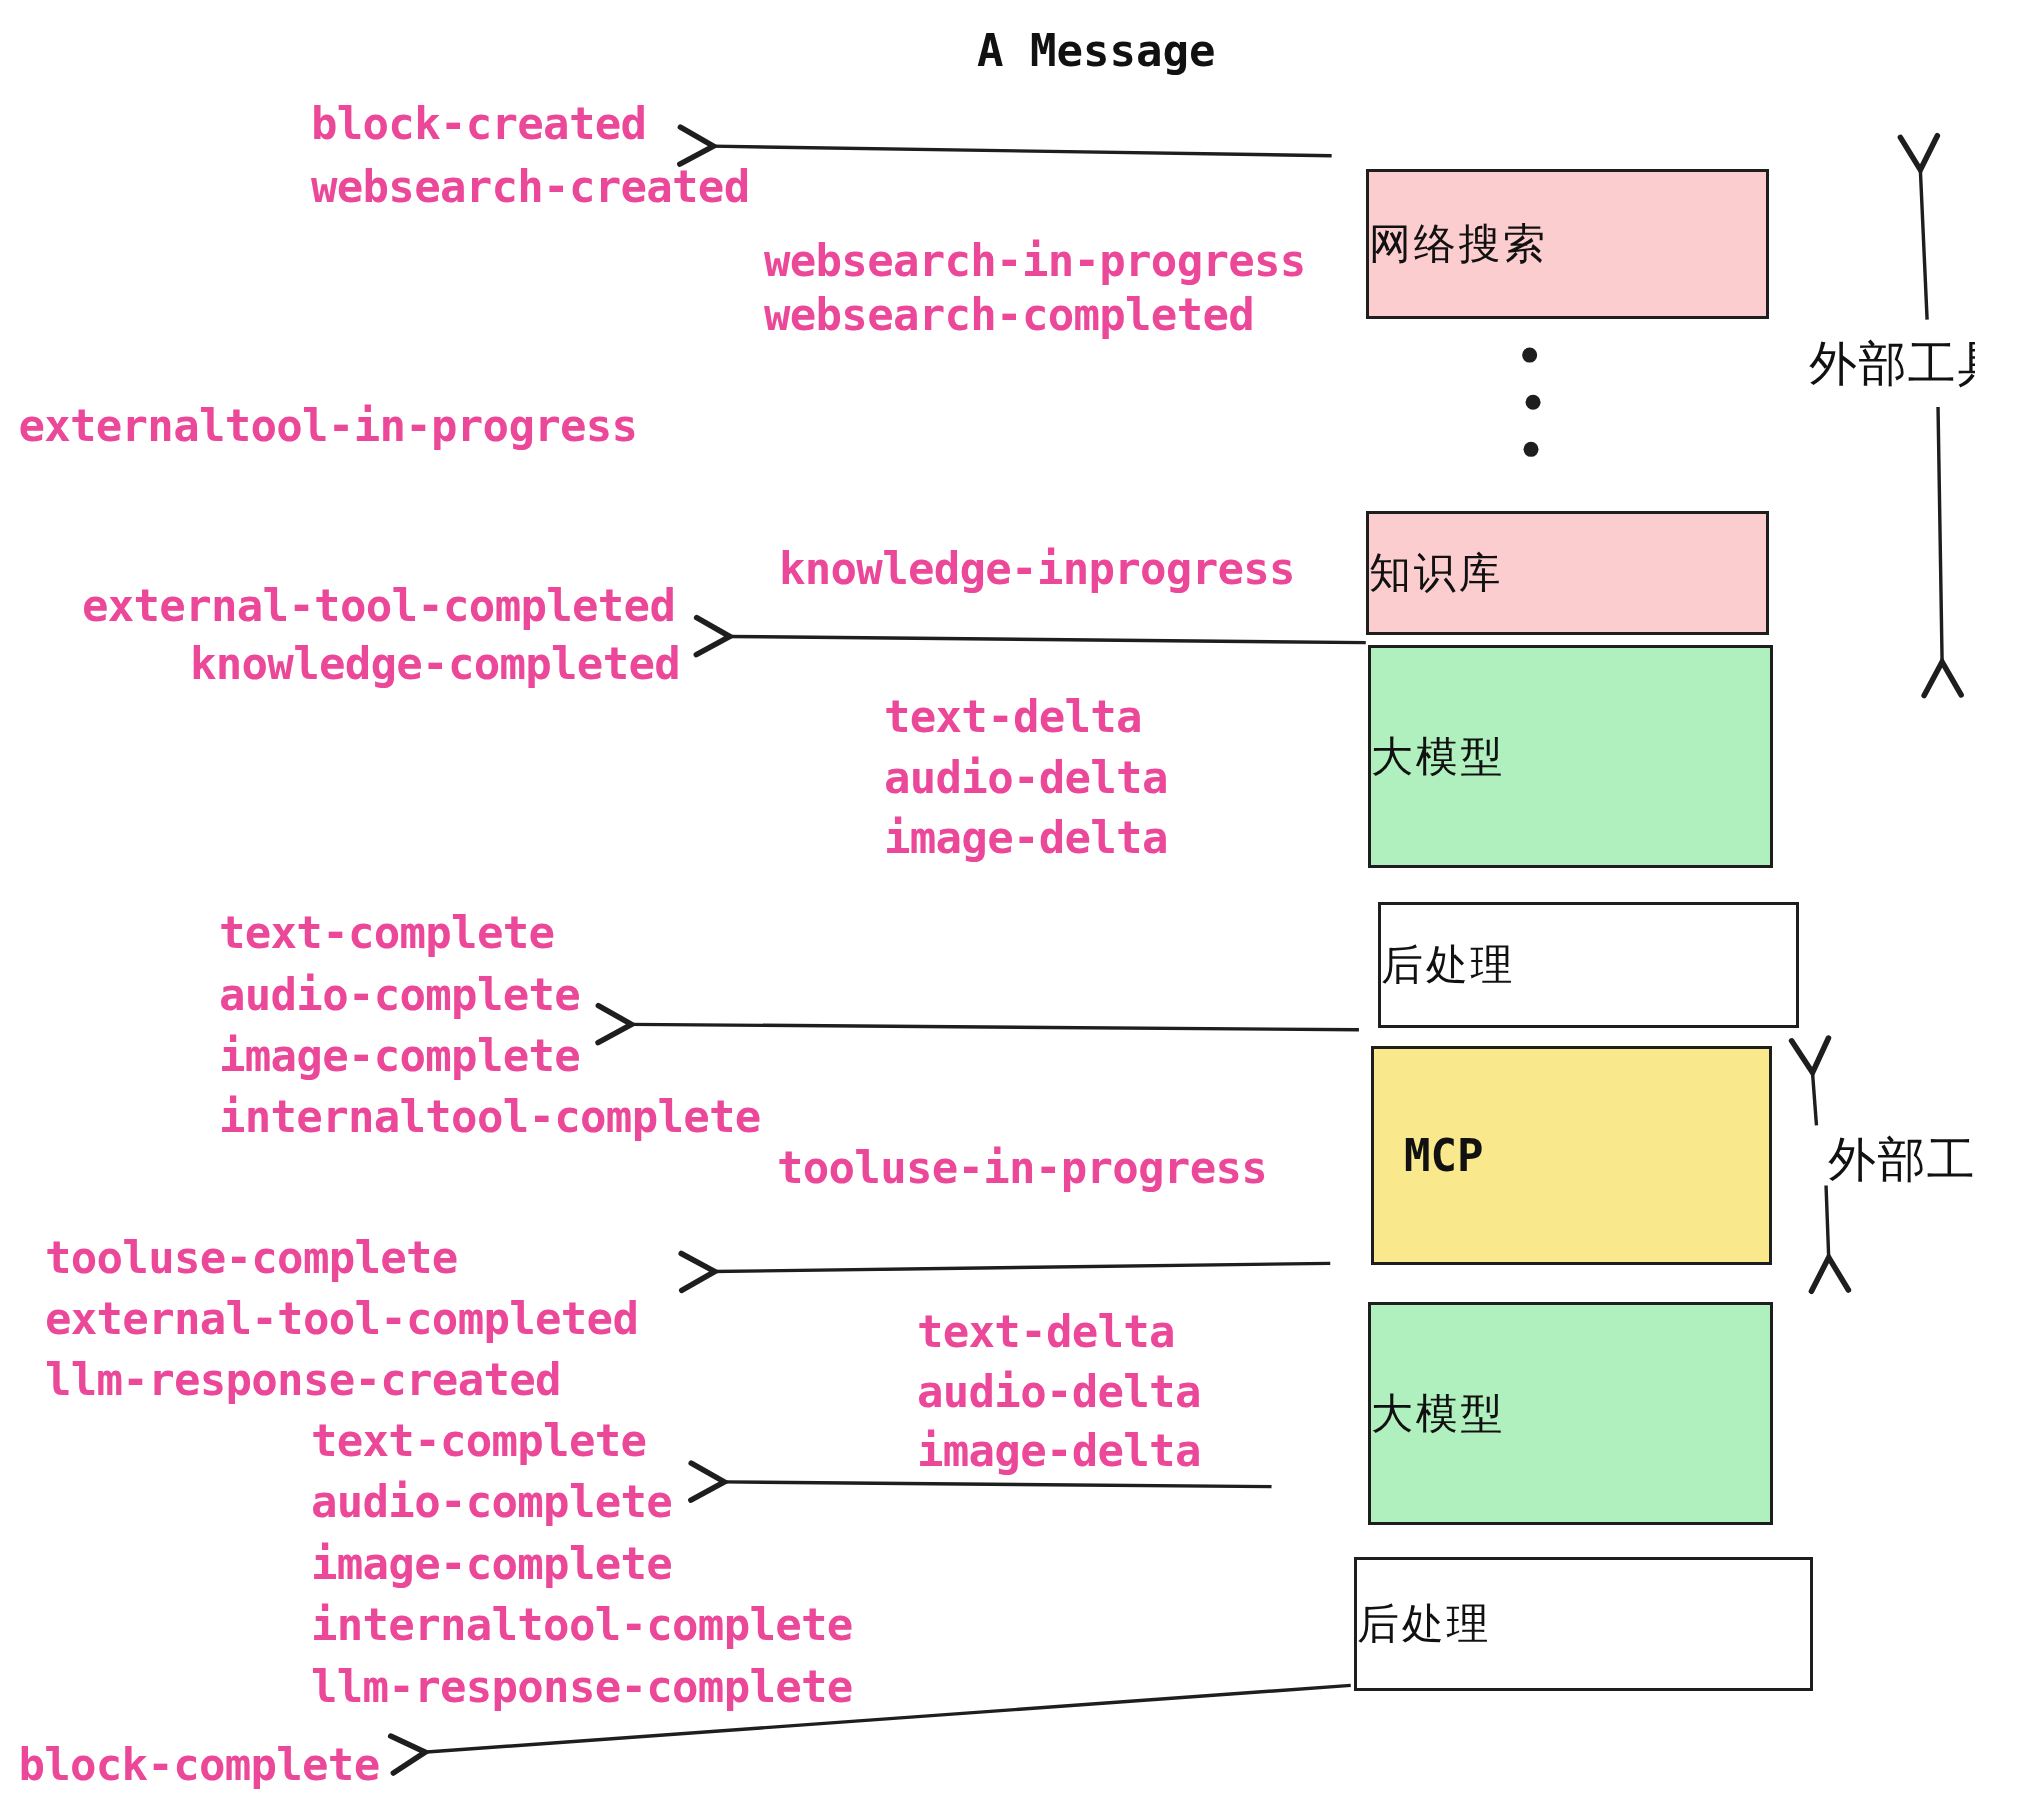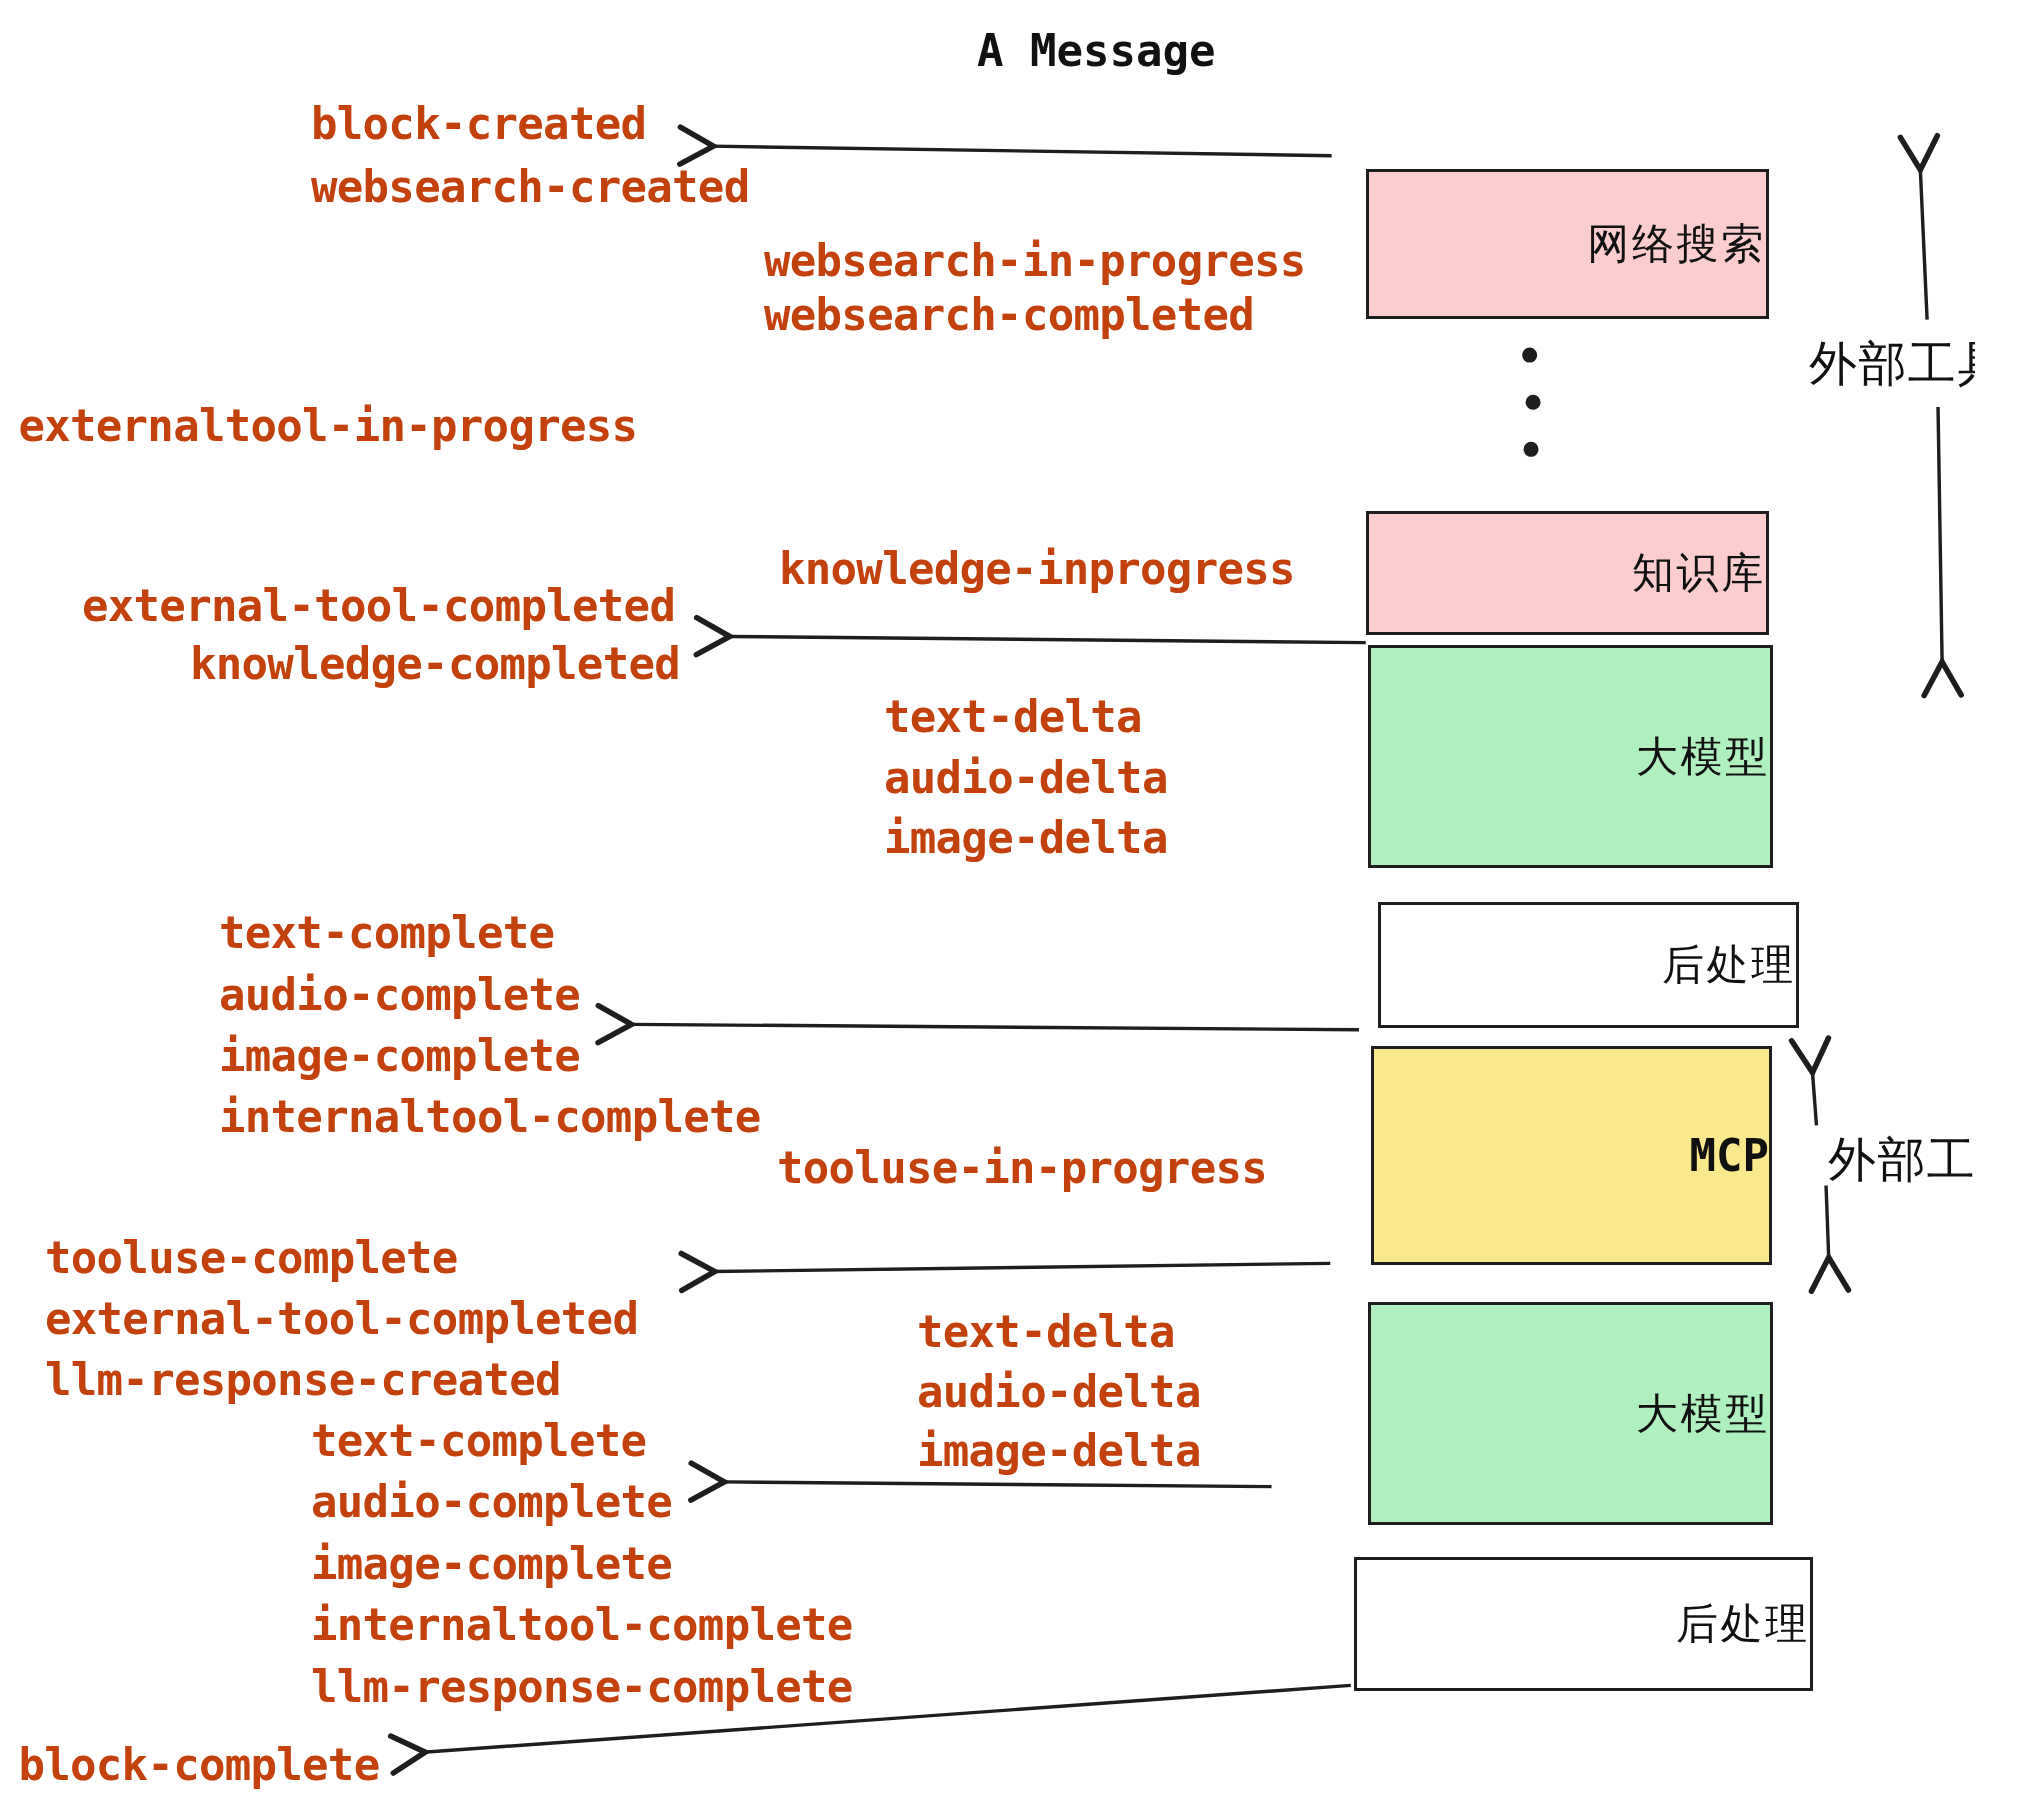--- a/index.html
+++ b/index.html
@@ -1,23 +1,23 @@
 <!DOCTYPE html>
 <html style="font-size:11px"><head>
 <meta charset="utf-8">
 <style>
   html,body{margin:0;padding:0;background:#ffffff;}
   #canvas{position:relative;width:1975px;height:1796px;background:#ffffff;overflow:hidden;
           font-family:"DejaVu Sans Mono",monospace;}
   .ev{position:absolute;font-family:"DejaVu Sans Mono",monospace;font-weight:700;
-      font-size:44px;line-height:1.05;color:#c2410c;white-space:nowrap;letter-spacing:-0.7px;}
+      font-size:44px;line-height:1.05;color:#ec4899;white-space:nowrap;letter-spacing:-0.7px;}
   .title{position:absolute;font-family:"DejaVu Sans Mono",monospace;font-weight:700;
       font-size:44px;color:#111;white-space:nowrap;}
   .box{position:absolute;border:3.4px solid #1e1e1e;box-sizing:border-box;
-      display:flex;align-items:center;justify-content:flex-end;background:#fff;}
+      display:flex;align-items:center;justify-content:flex-start;background:#fff;}
   .box .zh{font-family:"DejaVu Sans","Liberation Sans",sans-serif;font-weight:400;
       font-size:42px;color:#111;letter-spacing:2.7px;white-space:nowrap;}
   .box .mono{font-family:"DejaVu Sans Mono",monospace;font-weight:700;
       font-size:44px;color:#111;white-space:nowrap;margin-left:30px;}
   .side{position:absolute;font-family:"DejaVu Sans","Liberation Sans",sans-serif;
       font-weight:400;font-size:48px;color:#111;white-space:nowrap;letter-spacing:1.4px;}
   svg#overlay{position:absolute;left:0;top:0;}
 </style>
 </head>
 <body>

